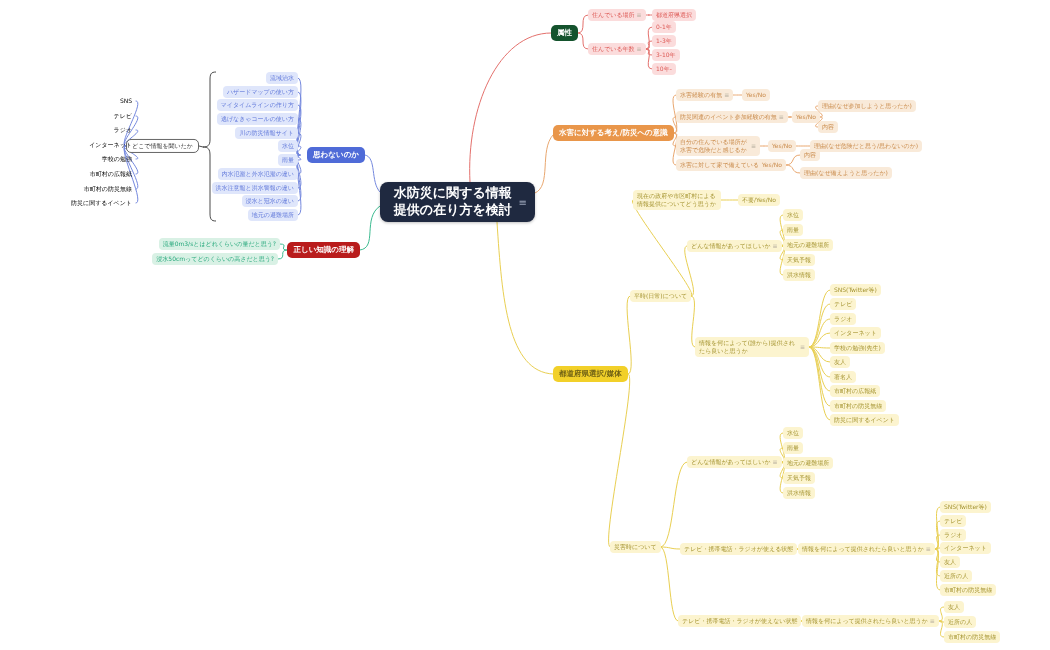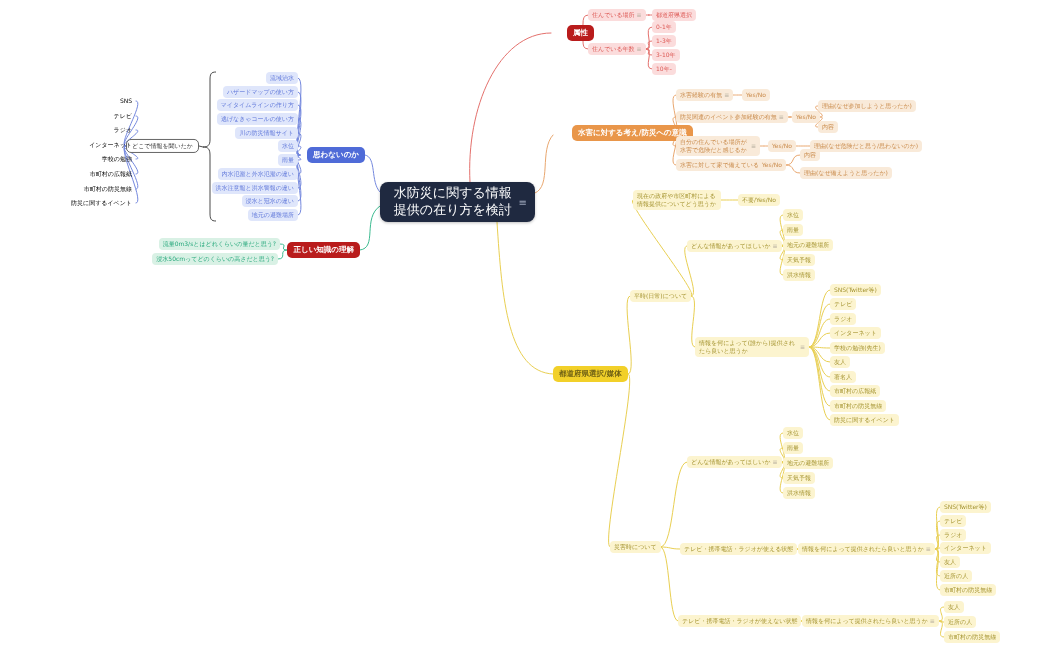--- a/index.html
+++ b/index.html
@@ -4,37 +4,37 @@
 <style>
   html,body{margin:0;padding:0;background:#fff;}
   .canvas{position:relative;width:1050px;height:650px;background:#fff;overflow:hidden;
     font-family:"DejaVu Sans","Liberation Sans",sans-serif;}
   svg.links{position:absolute;left:0;top:0;z-index:0;}
   .node{position:absolute;transform:translateY(-50%);z-index:2;box-sizing:border-box;
     white-space:nowrap;display:inline-flex;align-items:center;gap:2px;
     border-radius:4px;font-size:6px;line-height:1.35;padding:2px 4px;cursor:default;}
   .node.wrap{white-space:normal;}
   .topic{font-size:7.5px;font-weight:bold;padding:3px 6px;border-radius:5px;}
-  .t-red{background:#b91c1c;color:#fff;margin-left:16px;}
-  .t-orange{background:#e9964a;color:#fff;margin-left:19px;}
+  .t-red{background:#14532d;color:#fff;}
+  .t-orange{background:#e9964a;color:#fff;}
   .t-yellow{background:#f2d029;color:#6d5f15;}
   .t-blue{background:#4f6bd8;color:#fff;}
   .t-green{background:#b91c1c;color:#fff;}
   .t-plain{background:#fff;color:#333;border:1px solid #666;font-size:6px;font-weight:normal;padding:2px 5px;}
   .l-red{background:#fbdcdc;color:#dd5a56;}
   .l-orange{background:#f9ead9;color:#c98a4a;}
   .l-yellow{background:#fcf4cf;color:#a4932f;}
   .l-blue{background:#dfe6fb;color:#6078da;}
   .l-green{background:#d9f1e5;color:#25a87b;}
   .nicon{font-size:6px;color:#b3ab9c;line-height:1;flex:0 0 auto;}
   .central{position:absolute;left:380px;top:182px;width:155px;height:40px;z-index:3;
     background:#1f2940;color:#fff;border-radius:8px;display:flex;align-items:center;
     justify-content:center;box-sizing:border-box;padding:2px 8px;
     box-shadow:0 1px 3px rgba(0,0,0,0.25);}
-  .central .clbl{font-size:13px;font-weight:normal;line-height:1.3;text-align:center;width:132px;}
+  .central .clbl{font-size:13px;font-weight:bold;line-height:1.3;text-align:center;width:132px;}
   .central .cicon{font-size:10px;color:#98a1b6;margin-left:1px;}
 </style>
 </head>
 <body>
 
 <div class="canvas" id="canvas">
   <svg class="links" id="links" width="1050" height="650">
       <path d="M578,33 C588,33 578,15 588,15" fill="none" stroke="#e4716d" stroke-width="1" stroke-linecap="round"></path>
       <path d="M645.59375,15 C655.59375,15 642,15 652,15" fill="none" stroke="#e4716d" stroke-width="1" stroke-linecap="round"></path>
       <path d="M578,33 C588,33 578,49 588,49" fill="none" stroke="#e4716d" stroke-width="1" stroke-linecap="round"></path>

